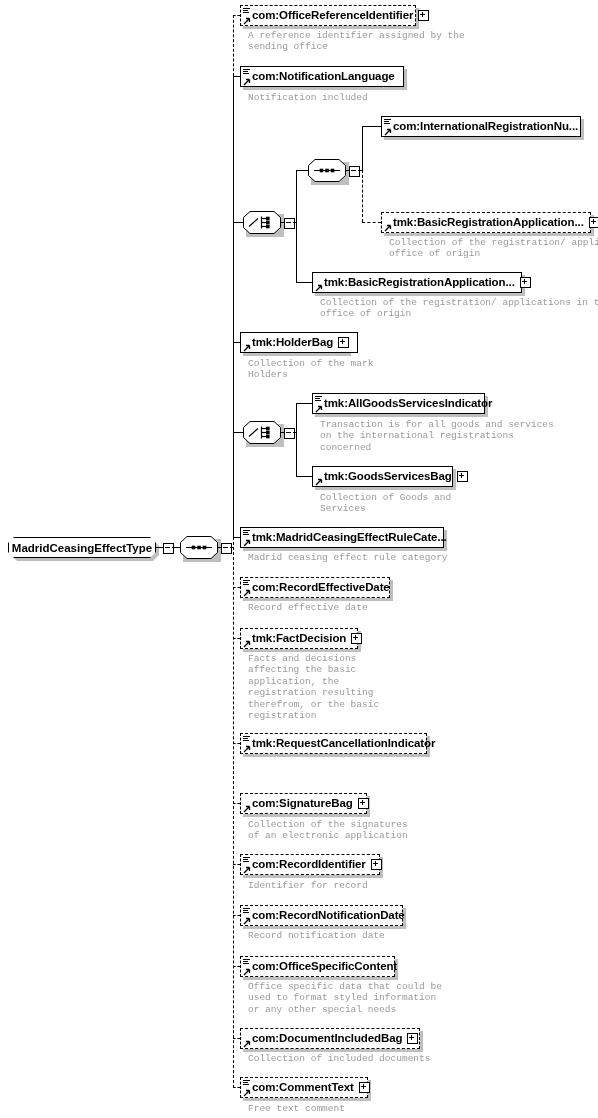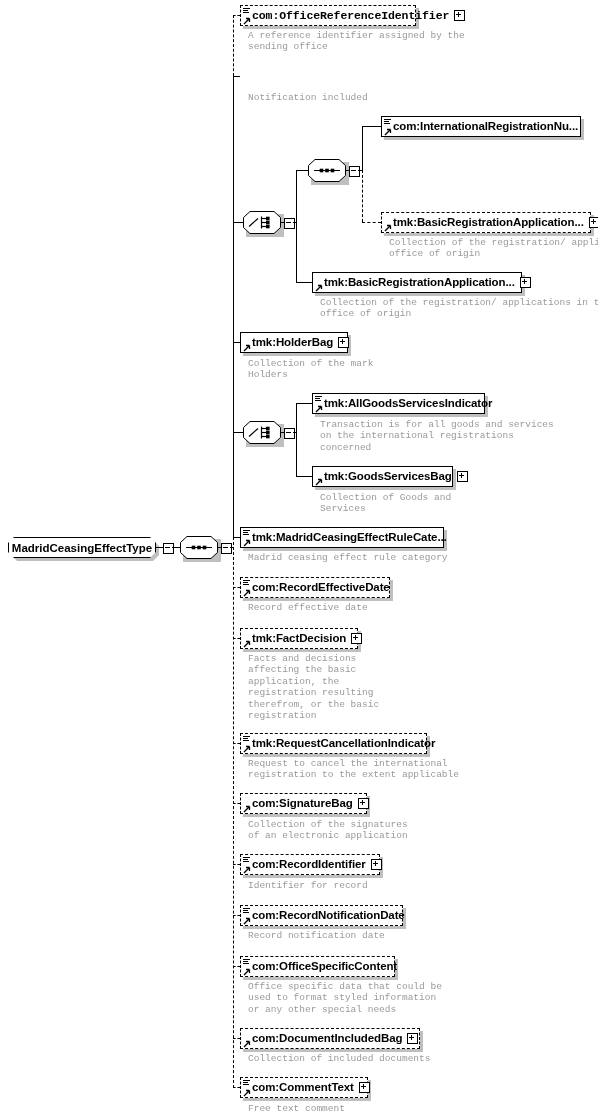--- a/index.html
+++ b/index.html
@@ -84,39 +84,55 @@
   
   .ann{
     position:absolute;color:#9a9a9a;font-size:9.5px;line-height:11.4px;
     white-space:pre;font-family:Liberation Mono, monospace;
   }
 </style>
 </head>
 <body>
 
 <div id="canvas">
-    <div class="node" style="left: 240px; top: 5px; width: 176px; height: 21px; font-family: Liberation Mono, monospace;">
+    <div class="node" style="left: 240px; top: 5px; width: 176px; height: 21px;">
       <div class="shadow" style="left: 3px; top: 3px; width: 176px; height: 21px;"></div>
       <div class="ebox opt" style="width: 176px;">
         <div class="glyph-lines">
           <i></i>
           <i></i>
           <i></i>
         </div>
         <div class="glyph-arrow">
           <svg width="8" height="8" viewBox="0 0 8 8">
             <path d="M1 7 L6.2 1.8 M6.5 1.5 L6.5 5 M6.5 1.5 L3 1.5" stroke="#000" stroke-width="1.3" fill="none"></path>
           </svg>
         </div>
         <span class="lbl">com:OfficeReferenceIdentifier</span>
         <span class="plus"></span>
       </div>
     </div>
     <div class="ann" style="left: 248px; top: 30px;">A reference identifier assigned by the
 sending office</div>
+    <div class="node" style="left: 240px; top: 66px; width: 164px; height: 21px;">
+      <div class="shadow" style="left: 3px; top: 3px; width: 164px; height: 21px;"></div>
+      <div class="ebox" style="width: 164px;">
+        <div class="glyph-lines">
+          <i></i>
+          <i></i>
+          <i></i>
+        </div>
+        <div class="glyph-arrow">
+          <svg width="8" height="8" viewBox="0 0 8 8">
+            <path d="M1 7 L6.2 1.8 M6.5 1.5 L6.5 5 M6.5 1.5 L3 1.5" stroke="#000" stroke-width="1.3" fill="none"></path>
+          </svg>
+        </div>
+        <span class="lbl">com:NotificationLanguage</span>
+      </div>
+    </div>
     <div class="ann" style="left: 248px; top: 92px;">Notification included</div>
     <div class="node" style="left: 381px; top: 116px; width: 200px; height: 21px;">
       <div class="shadow" style="left: 3px; top: 3px; width: 200px; height: 21px;"></div>
       <div class="ebox" style="width: 200px;">
         <div class="glyph-lines">
           <i></i>
           <i></i>
           <i></i>
         </div>
         <div class="glyph-arrow">
@@ -150,21 +166,21 @@
           </svg>
         </div>
         <span class="lbl">tmk:BasicRegistrationApplication...</span>
         <span class="plus"></span>
       </div>
     </div>
     <div class="ann" style="left: 320px; top: 297px;">Collection of the registration/ applications in the
 office of origin</div>
     <div class="node" style="left: 240px; top: 332px; width: 108px; height: 21px;">
       <div class="shadow" style="left: 3px; top: 3px; width: 108px; height: 21px;"></div>
-      <div class="ebox" style="width: 108px;">
+      <div class="ebox" style="width: 118px;">
         <div class="glyph-arrow">
           <svg width="8" height="8" viewBox="0 0 8 8">
             <path d="M1 7 L6.2 1.8 M6.5 1.5 L6.5 5 M6.5 1.5 L3 1.5" stroke="#000" stroke-width="1.3" fill="none"></path>
           </svg>
         </div>
         <span class="lbl">tmk:HolderBag</span>
         <span class="plus"></span>
       </div>
     </div>
     <div class="ann" style="left: 248px; top: 358px;">Collection of the mark
@@ -263,22 +279,20 @@
           <i></i>
         </div>
         <div class="glyph-arrow">
           <svg width="8" height="8" viewBox="0 0 8 8">
             <path d="M1 7 L6.2 1.8 M6.5 1.5 L6.5 5 M6.5 1.5 L3 1.5" stroke="#000" stroke-width="1.3" fill="none"></path>
           </svg>
         </div>
         <span class="lbl">tmk:RequestCancellationIndicator</span>
       </div>
     </div>
-    <div class="ann" style="left: 248px; top: 758px;">Request to cancel the international
-registration to the extent applicable</div>
     <div class="node" style="left: 240px; top: 793px; width: 127px; height: 21px;">
       <div class="shadow" style="left: 3px; top: 3px; width: 127px; height: 21px;"></div>
       <div class="ebox opt" style="width: 127px;">
         <div class="glyph-arrow">
           <svg width="8" height="8" viewBox="0 0 8 8">
             <path d="M1 7 L6.2 1.8 M6.5 1.5 L6.5 5 M6.5 1.5 L3 1.5" stroke="#000" stroke-width="1.3" fill="none"></path>
           </svg>
         </div>
         <span class="lbl">com:SignatureBag</span>
         <span class="plus"></span>

